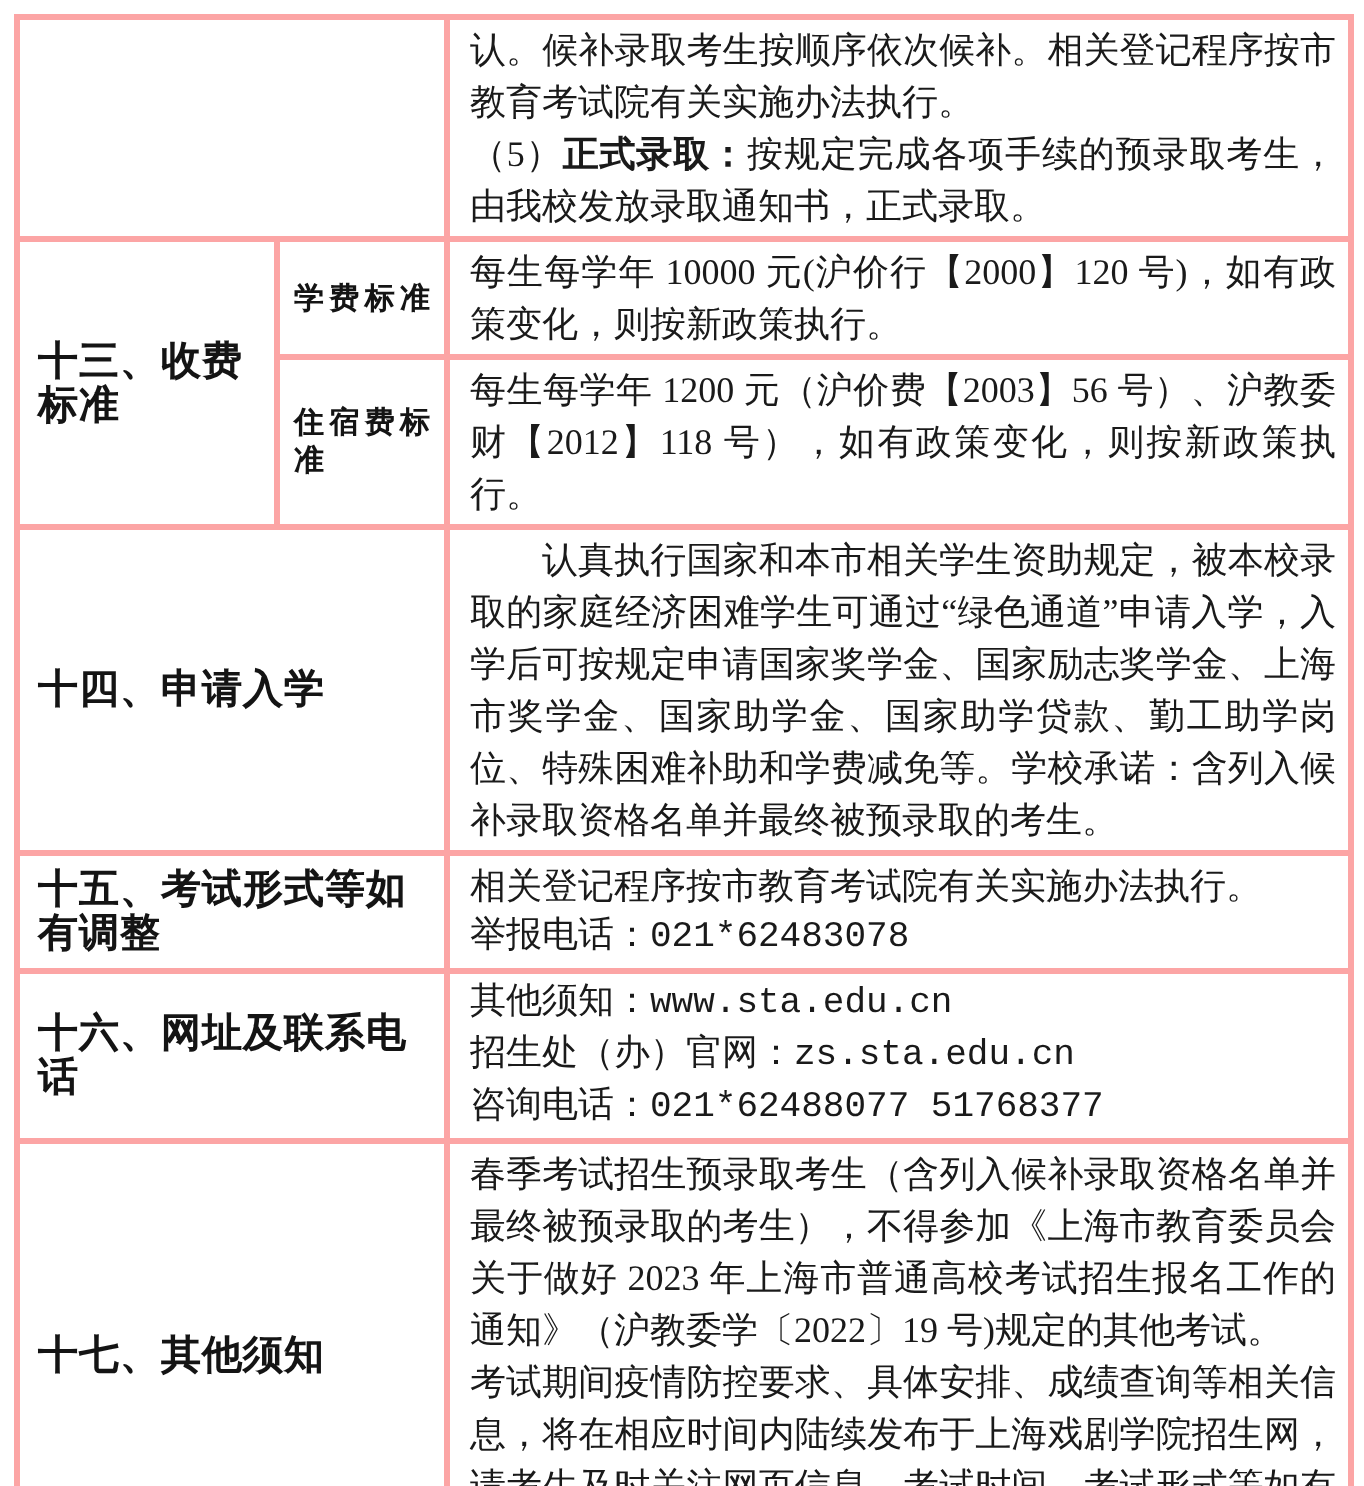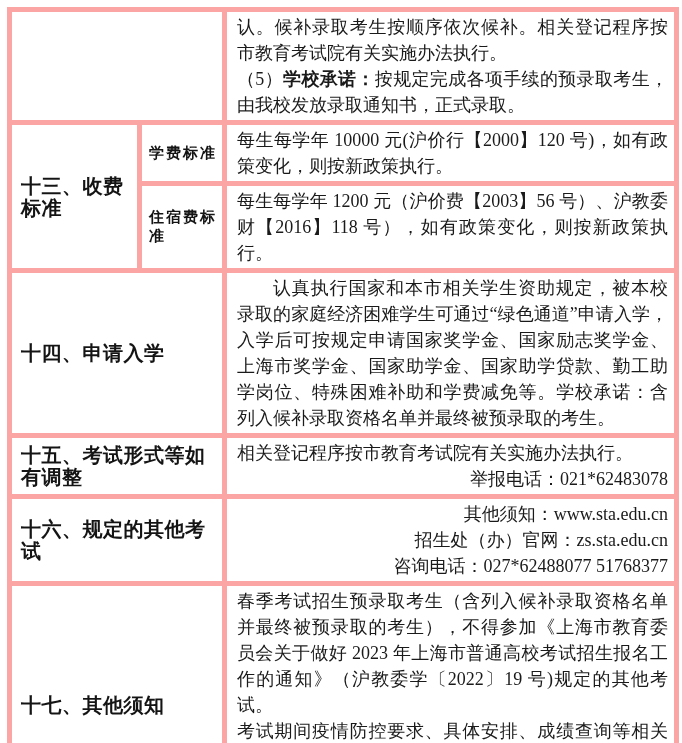--- a/index.html
+++ b/index.html
@@ -8,99 +8,99 @@
     padding:7px 7px 6px 7px;position:relative;
     font-family:"Liberation Serif","DejaVu Serif",serif;color:#1c1c1c;
   }
   table.doc{
     border-collapse:collapse;table-layout:fixed;
     width:668px;height:729px;
     border:2px solid #000;
     border-bottom-width:3px;
   }
   td{
-    border:5px solid #fca5a5;
+    border:3px solid #fca5a5;
     vertical-align:middle;
     overflow:hidden;
     box-sizing:border-box;
   }
   .label-cell{
     font-family:"Liberation Sans","DejaVu Sans",sans-serif;
     font-weight:bold;font-size:20px;letter-spacing:0.5px;
     color:#141414;padding:0 4px 0 9px;line-height:22px;
   }
   .sub-label{
     font-family:"Liberation Sans","DejaVu Sans",sans-serif;
     font-weight:bold;font-size:15px;color:#141414;
     padding:0 7px;text-align:justify;text-align-last:justify;
   }
   .content-cell{
     font-size:18px;line-height:26px;color:#1a1a1a;
     padding:2px 6px 2px 10px;
   }
   .content-cell p{margin:0;text-align:justify;}
-  .content-cell p.no-justify{text-align:right;}
+  .content-cell p.no-justify{text-align:left;font-family:Liberation Mono, monospace;}
   .indent2{text-indent:2em;}
   b{font-weight:bold;}
 </style>
 </head>
 <body>
 
 <div class="page">
   <table class="doc">
     <colgroup>
       <col style="width:130px">
       <col style="width:85px">
       <col style="width:452px">
     </colgroup>
 
     <tbody>
         <tr style="height:110px">
       <td colspan="2"></td>
       <td class="content-cell">
         <p>认。候补录取考生按顺序依次候补。相关登记程序按市教育考试院有关实施办法执行。</p>
-        <p><span>（5）</span><b>学校承诺：</b><span>按规定完成各项手续的预录取考生，由我校发放录取通知书，正式录取。</span></p>
+        <p><span>（5）</span><b>正式录取：</b><span>按规定完成各项手续的预录取考生，由我校发放录取通知书，正式录取。</span></p>
       </td>
     </tr>
 
     <tr style="height:52px">
       <td rowspan="2" class="label-cell">十三、收费标准</td>
       <td class="sub-label">学费标准</td>
       <td class="content-cell">
         <p>每生每学年 10000 元(沪价行【2000】120 号)，如有政策变化，则按新政策执行。</p>
       </td>
     </tr>
     <tr style="height:58px">
       <td class="sub-label">住宿费标准</td>
       <td class="content-cell">
-        <p>每生每学年 1200 元（沪价费【2003】56 号）、沪教委财【2016】118 号），如有政策变化，则按新政策执行。</p>
+        <p>每生每学年 1200 元（沪价费【2003】56 号）、沪教委财【2012】118 号），如有政策变化，则按新政策执行。</p>
       </td>
     </tr>
 
     <tr style="height:162px">
       <td colspan="2" class="label-cell">十四、申请入学</td>
       <td class="content-cell">
         <p class="indent2">认真执行国家和本市相关学生资助规定，被本校录取的家庭经济困难学生可通过“绿色通道”申请入学，入学后可按规定申请国家奖学金、国家励志奖学金、上海市奖学金、国家助学金、国家助学贷款、勤工助学岗位、特殊困难补助和学费减免等。学校承诺：含列入候补录取资格名单并最终被预录取的考生。</p>
       </td>
     </tr>
 
     <tr style="height:54px">
       <td colspan="2" class="label-cell">十五、考试形式等如有调整</td>
       <td class="content-cell">
         <p>相关登记程序按市教育考试院有关实施办法执行。</p>
         <p class="no-justify">举报电话：021*62483078</p>
       </td>
     </tr>
 
     <tr style="height:81px">
-      <td colspan="2" class="label-cell">十六、规定的其他考试</td>
+      <td colspan="2" class="label-cell">十六、网址及联系电话</td>
       <td class="content-cell">
         <p class="no-justify">其他须知：www.sta.edu.cn</p>
         <p class="no-justify">招生处（办）官网：zs.sta.edu.cn</p>
-        <p class="no-justify">咨询电话：027*62488077 51768377</p>
+        <p class="no-justify">咨询电话：021*62488077 51768377</p>
       </td>
     </tr>
 
     <tr style="height:211px">
       <td colspan="2" class="label-cell">十七、其他须知</td>
       <td class="content-cell">
         <p>春季考试招生预录取考生（含列入候补录取资格名单并最终被预录取的考生），不得参加《上海市教育委员会关于做好 2023 年上海市普通高校考试招生报名工作的通知》（沪教委学〔2022〕19 号)规定的其他考试。</p>
         <p>考试期间疫情防控要求、具体安排、成绩查询等相关信息，将在相应时间内陆续发布于上海戏剧学院招生网，请考生及时关注网页信息。考试时间、考试形式等如有调整，以我校招生网最新公布的信息为准。</p>
       </td>
     </tr>

